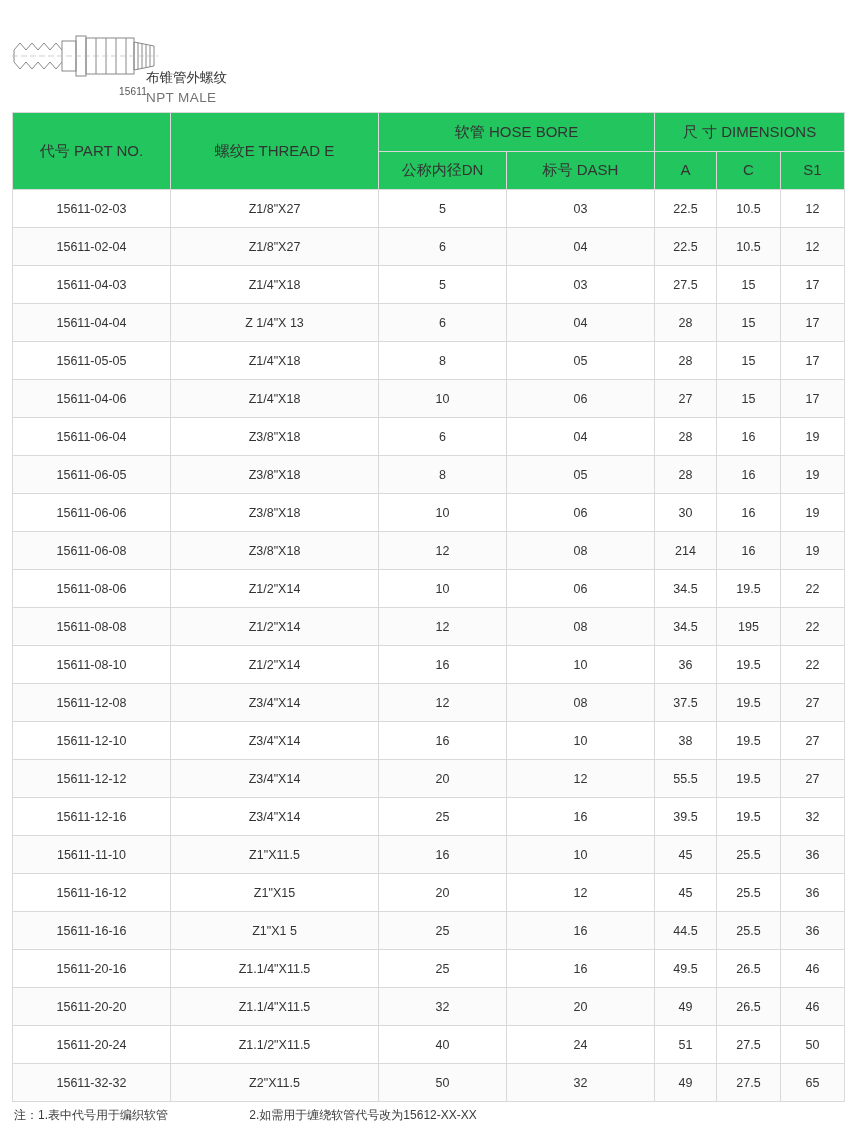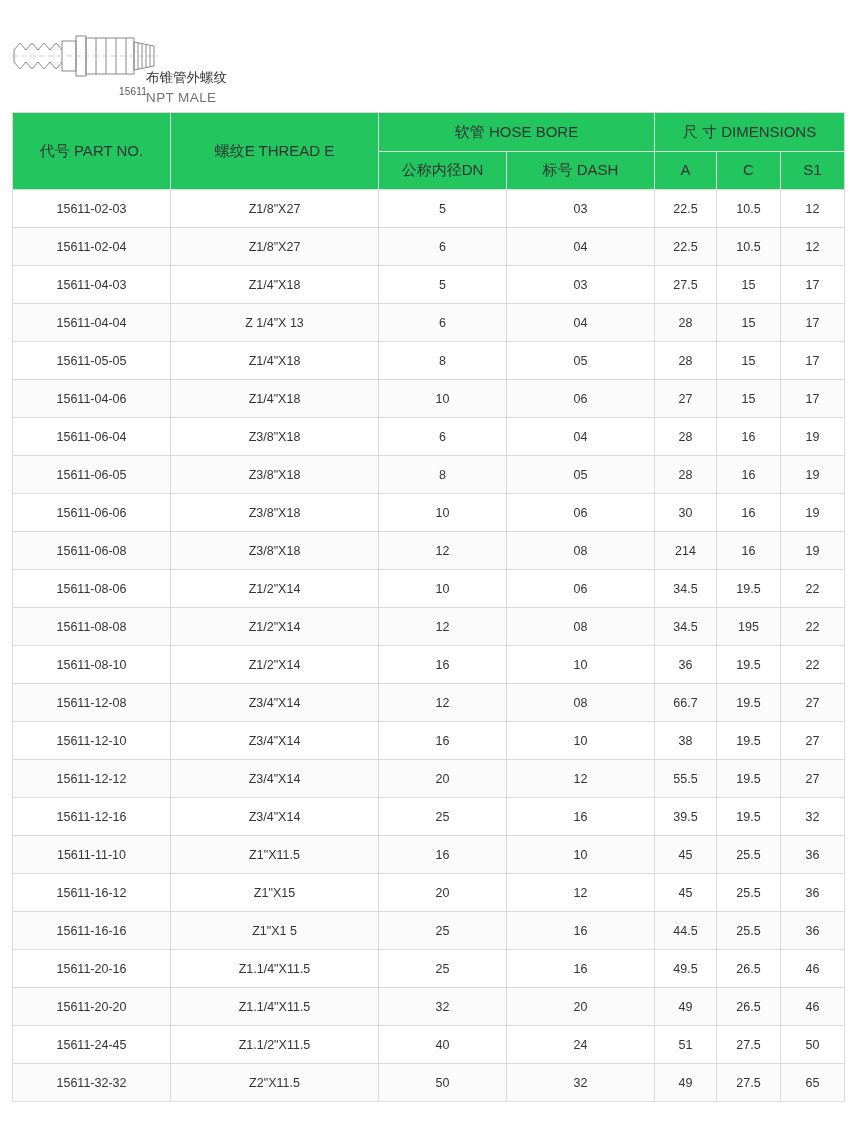--- a/index.html
+++ b/index.html
@@ -301,21 +301,21 @@
           <td>10</td>
           <td>36</td>
           <td>19.5</td>
           <td>22</td>
         </tr>
         <tr>
           <td>15611-12-08</td>
           <td>Z3/4"X14</td>
           <td>12</td>
           <td>08</td>
-          <td>66.7</td>
+          <td>37.5</td>
           <td>19.5</td>
           <td>27</td>
         </tr>
         <tr>
           <td>15611-12-10</td>
           <td>Z3/4"X14</td>
           <td>16</td>
           <td>10</td>
           <td>38</td>
           <td>19.5</td>
@@ -378,34 +378,40 @@
         <tr>
           <td>15611-20-20</td>
           <td>Z1.1/4"X11.5</td>
           <td>32</td>
           <td>20</td>
           <td>49</td>
           <td>26.5</td>
           <td>46</td>
         </tr>
         <tr>
-          <td>15611-24-45</td>
+          <td>15611-20-24</td>
           <td>Z1.1/2"X11.5</td>
           <td>40</td>
           <td>24</td>
           <td>51</td>
           <td>27.5</td>
           <td>50</td>
         </tr>
         <tr>
           <td>15611-32-32</td>
           <td>Z2"X11.5</td>
           <td>50</td>
           <td>32</td>
           <td>49</td>
           <td>27.5</td>
           <td>65</td>
         </tr>
       </tbody>
   </table>
 
+  <div class="notes">
+    <div class="notes-inner">
+      <span>注：1.表中代号用于编织软管</span>
+      <span class="note-2">2.如需用于缠绕软管代号改为15612-XX-XX</span>
+    </div>
+  </div>
 
 </div>
 
 </body></html>

